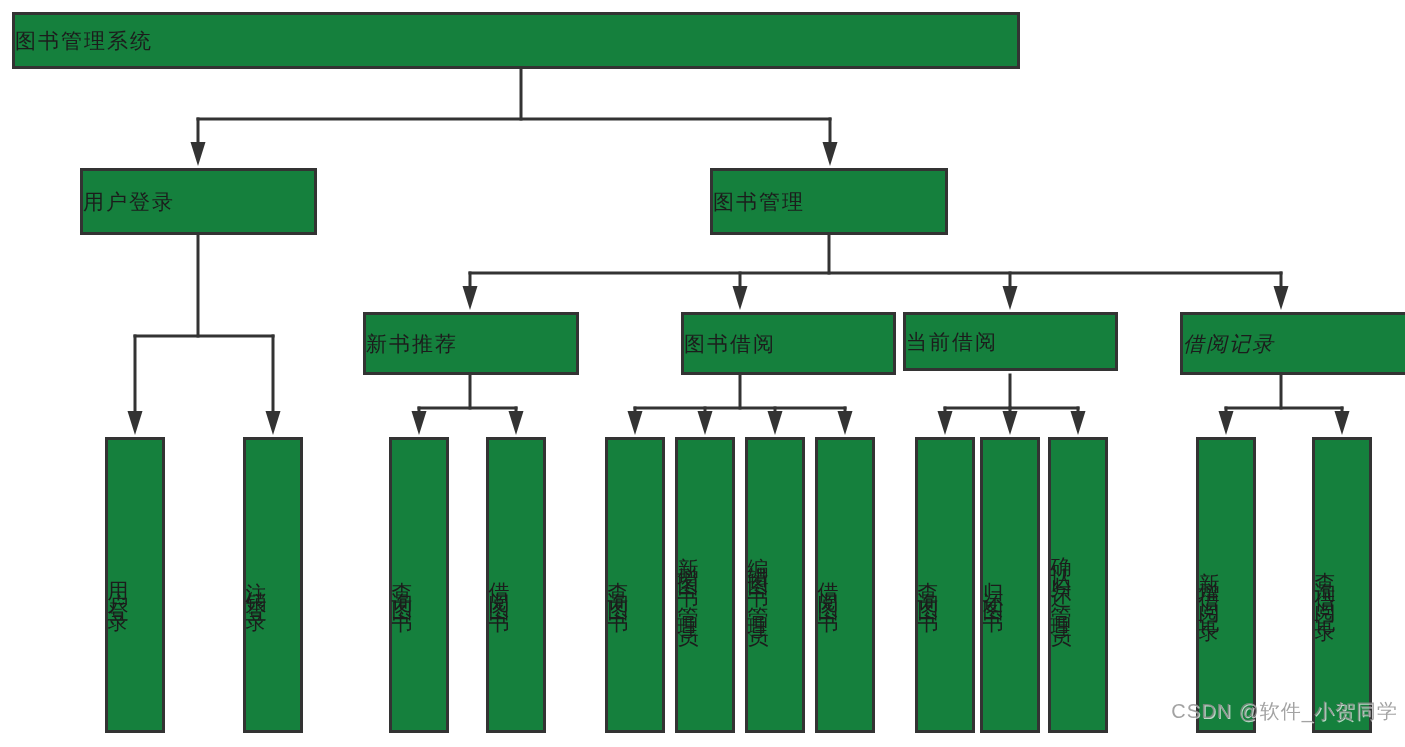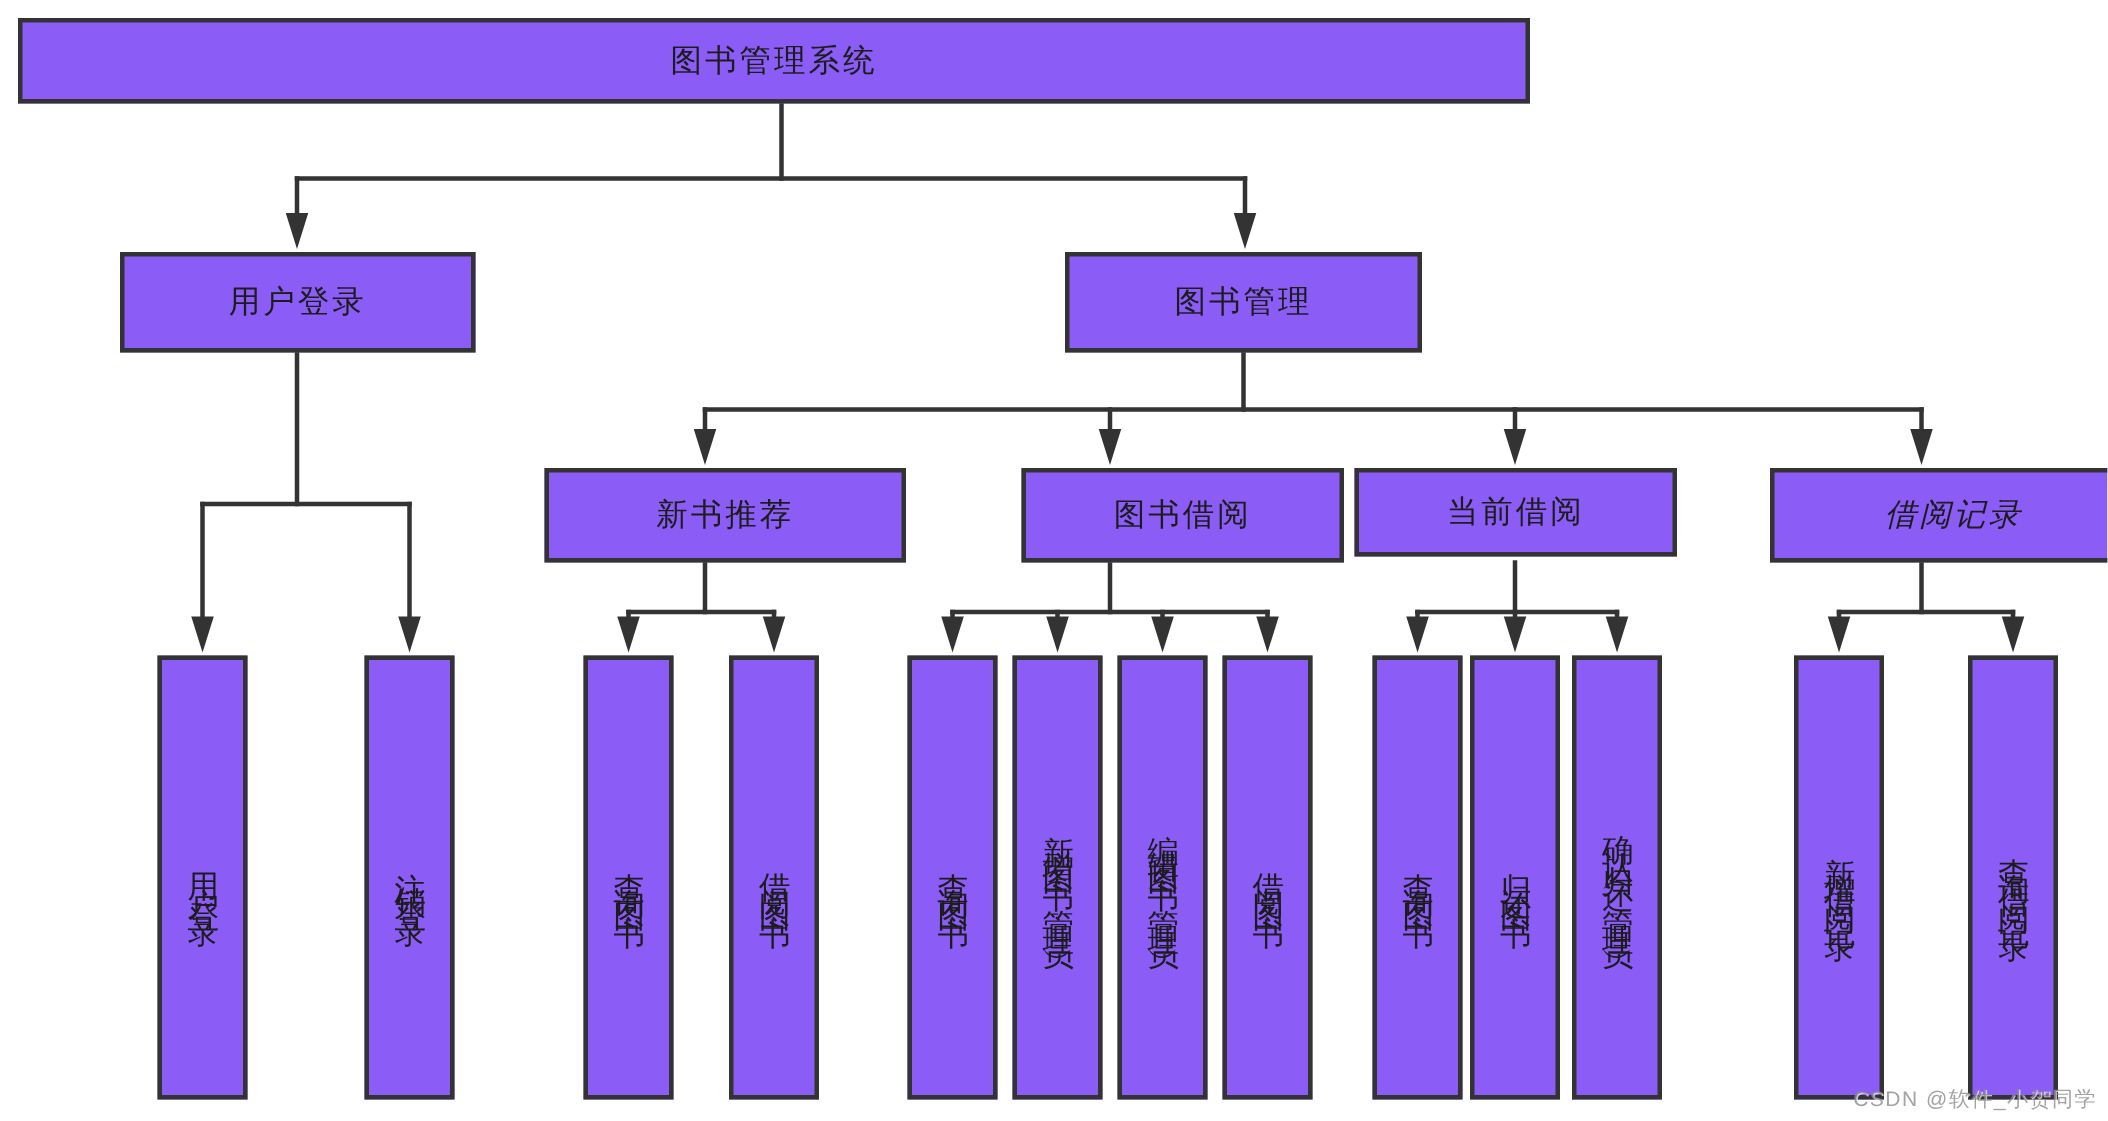--- a/index.html
+++ b/index.html
@@ -14,45 +14,45 @@
   #connector-layer {
     position: absolute;
     left: 0; top: 0;
     width: 1405px; height: 747px;
     z-index: 1;
   }
   #node-layer { position: absolute; left: 0; top: 0; z-index: 2; }
   .node {
     position: absolute;
     box-sizing: border-box;
-    background: #8b5cf6;
+    background: #15803d;
     border: 3px solid #333333;
     display: flex;
     align-items: center;
-    justify-content: center;
+    justify-content: flex-start;
   }
   .node-label {
     font-size: 21px;
     color: #1c1c1c;
     letter-spacing: 2px;
     white-space: nowrap;
     line-height: 1.2;
   }
   .node.vertical .node-label {
     writing-mode: vertical-rl;
     text-orientation: mixed;
     letter-spacing: 10px;
     line-height: 1;
   }
   #watermark {
     position: absolute;
     right: 7px;
-    bottom: 5px;
+    bottom: 22px;
     z-index: 10;
-    font-size: 14px;
+    font-size: 20px;
     letter-spacing: 1px;
     color: rgba(140, 140, 140, 0.8);
     text-shadow: 1px 1px 0 rgba(255,255,255,0.7);
     white-space: nowrap;
     margin-left: 32px;
   }
 </style>
 </head>
 <body>
 
@@ -114,21 +114,21 @@
   <div id="node-layer">
       <div class="node" style="left: 12px; top: 12px; width: 1008px; height: 57px;">
         <span class="node-label">图书管理系统</span>
       </div>
       <div class="node" style="left: 80px; top: 168px; width: 237px; height: 67px;">
         <span class="node-label">用户登录</span>
       </div>
       <div class="node" style="left: 710px; top: 168px; width: 238px; height: 67px;">
         <span class="node-label">图书管理</span>
       </div>
-      <div class="node" style="left: 363px; top: 312px; width: 241px; height: 63px;">
+      <div class="node" style="left: 363px; top: 312px; width: 216px; height: 63px;">
         <span class="node-label">新书推荐</span>
       </div>
       <div class="node" style="left: 633px; top: 312px; width: 215px; height: 63px; margin-left: 48px;">
         <span class="node-label">图书借阅</span>
       </div>
       <div class="node" style="left: 903px; top: 312px; width: 215px; height: 59px;">
         <span class="node-label">当前借阅</span>
       </div>
       <div class="node" style="left: 1180px; top: 312px; width: 245px; height: 63px; font-style: italic;">
         <span class="node-label">借阅记录</span>

